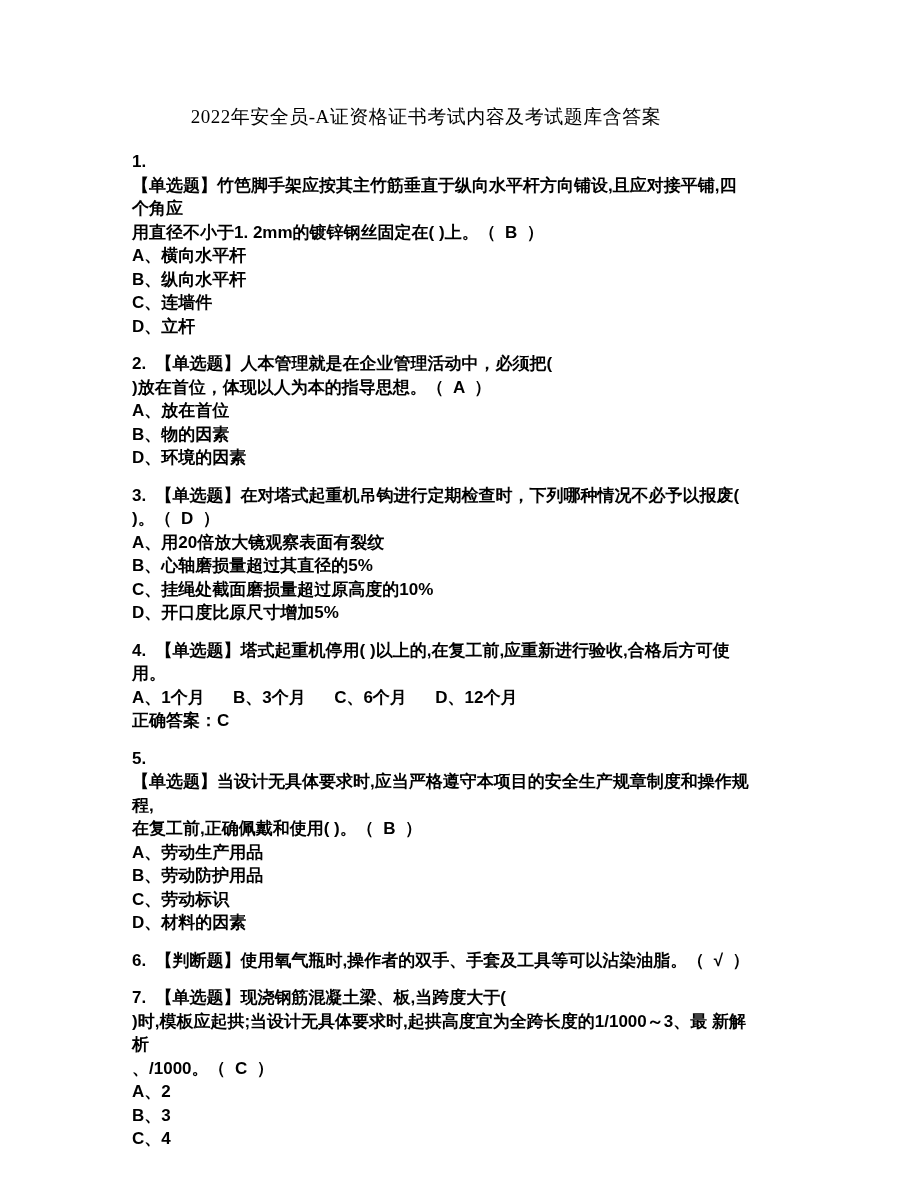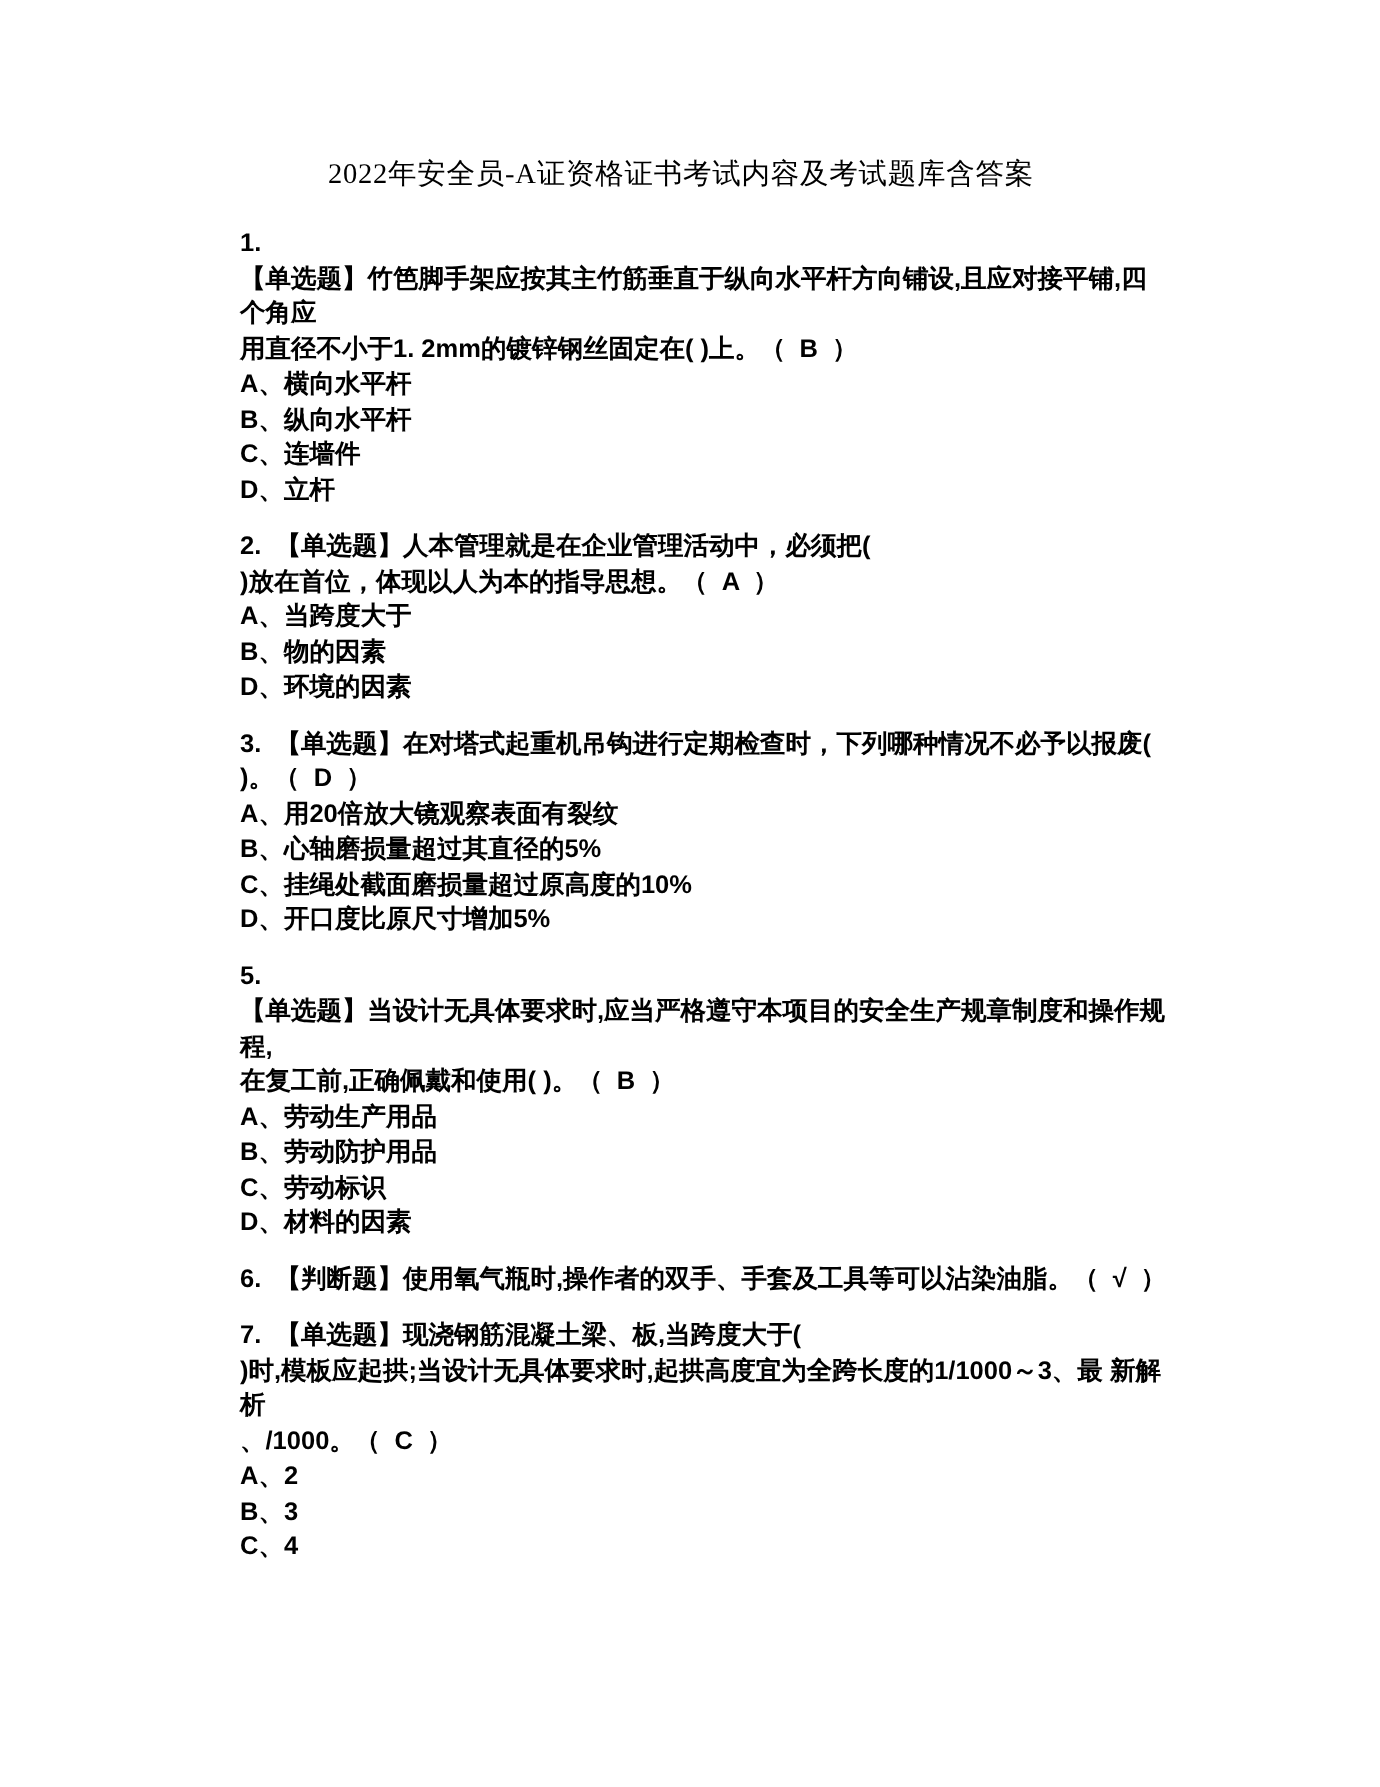--- a/index.html
+++ b/index.html
@@ -7,21 +7,20 @@
     padding: 0;
     background: #ffffff;
   }
   .page {
     position: relative;
     width: 852px;
     height: 1191px;
     background: #ffffff;
     color: #000000;
     overflow: hidden;
-    margin-left: 28px;
   }
   .doc-title {
     padding-top: 104px;
     text-align: center;
     font-family: "Liberation Serif", "DejaVu Serif", serif;
     font-size: 19px;
     line-height: 26px;
     font-weight: 400;
     letter-spacing: 0.5px;
   }
@@ -51,31 +50,36 @@
         <div class="line">【单选题】竹笆脚手架应按其主竹筋垂直于纵向水平杆方向铺设,且应对接平铺,四个角应</div>
         <div class="line">用直径不小于1. 2mm的镀锌钢丝固定在( )上。（  B  ）</div>
         <div class="line">A、横向水平杆</div>
         <div class="line">B、纵向水平杆</div>
         <div class="line">C、连墙件</div>
         <div class="line">D、立杆</div>
       </div>
       <div class="question">
         <div class="line">2.  【单选题】人本管理就是在企业管理活动中，必须把(</div>
         <div class="line">)放在首位，体现以人为本的指导思想。（  A  ）</div>
-        <div class="line">A、当跨度大于</div>
+        <div class="line">A、放在首位</div>
         <div class="line">B、物的因素</div>
         <div class="line">D、环境的因素</div>
       </div>
       <div class="question">
         <div class="line">3.  【单选题】在对塔式起重机吊钩进行定期检查时，下列哪种情况不必予以报废(</div>
         <div class="line">)。（  D  ）</div>
         <div class="line">A、用20倍放大镜观察表面有裂纹</div>
         <div class="line">B、心轴磨损量超过其直径的5%</div>
         <div class="line">C、挂绳处截面磨损量超过原高度的10%</div>
         <div class="line">D、开口度比原尺寸增加5%</div>
+      </div>
+      <div class="question">
+        <div class="line">4.  【单选题】塔式起重机停用( )以上的,在复工前,应重新进行验收,合格后方可使用。</div>
+        <div class="line">A、1个月      B、3个月      C、6个月      D、12个月</div>
+        <div class="line">正确答案：C</div>
       </div>
       <div class="question">
         <div class="line">5.</div>
         <div class="line">【单选题】当设计无具体要求时,应当严格遵守本项目的安全生产规章制度和操作规程,</div>
         <div class="line">在复工前,正确佩戴和使用( )。（  B  ）</div>
         <div class="line">A、劳动生产用品</div>
         <div class="line">B、劳动防护用品</div>
         <div class="line">C、劳动标识</div>
         <div class="line">D、材料的因素</div>
       </div>

